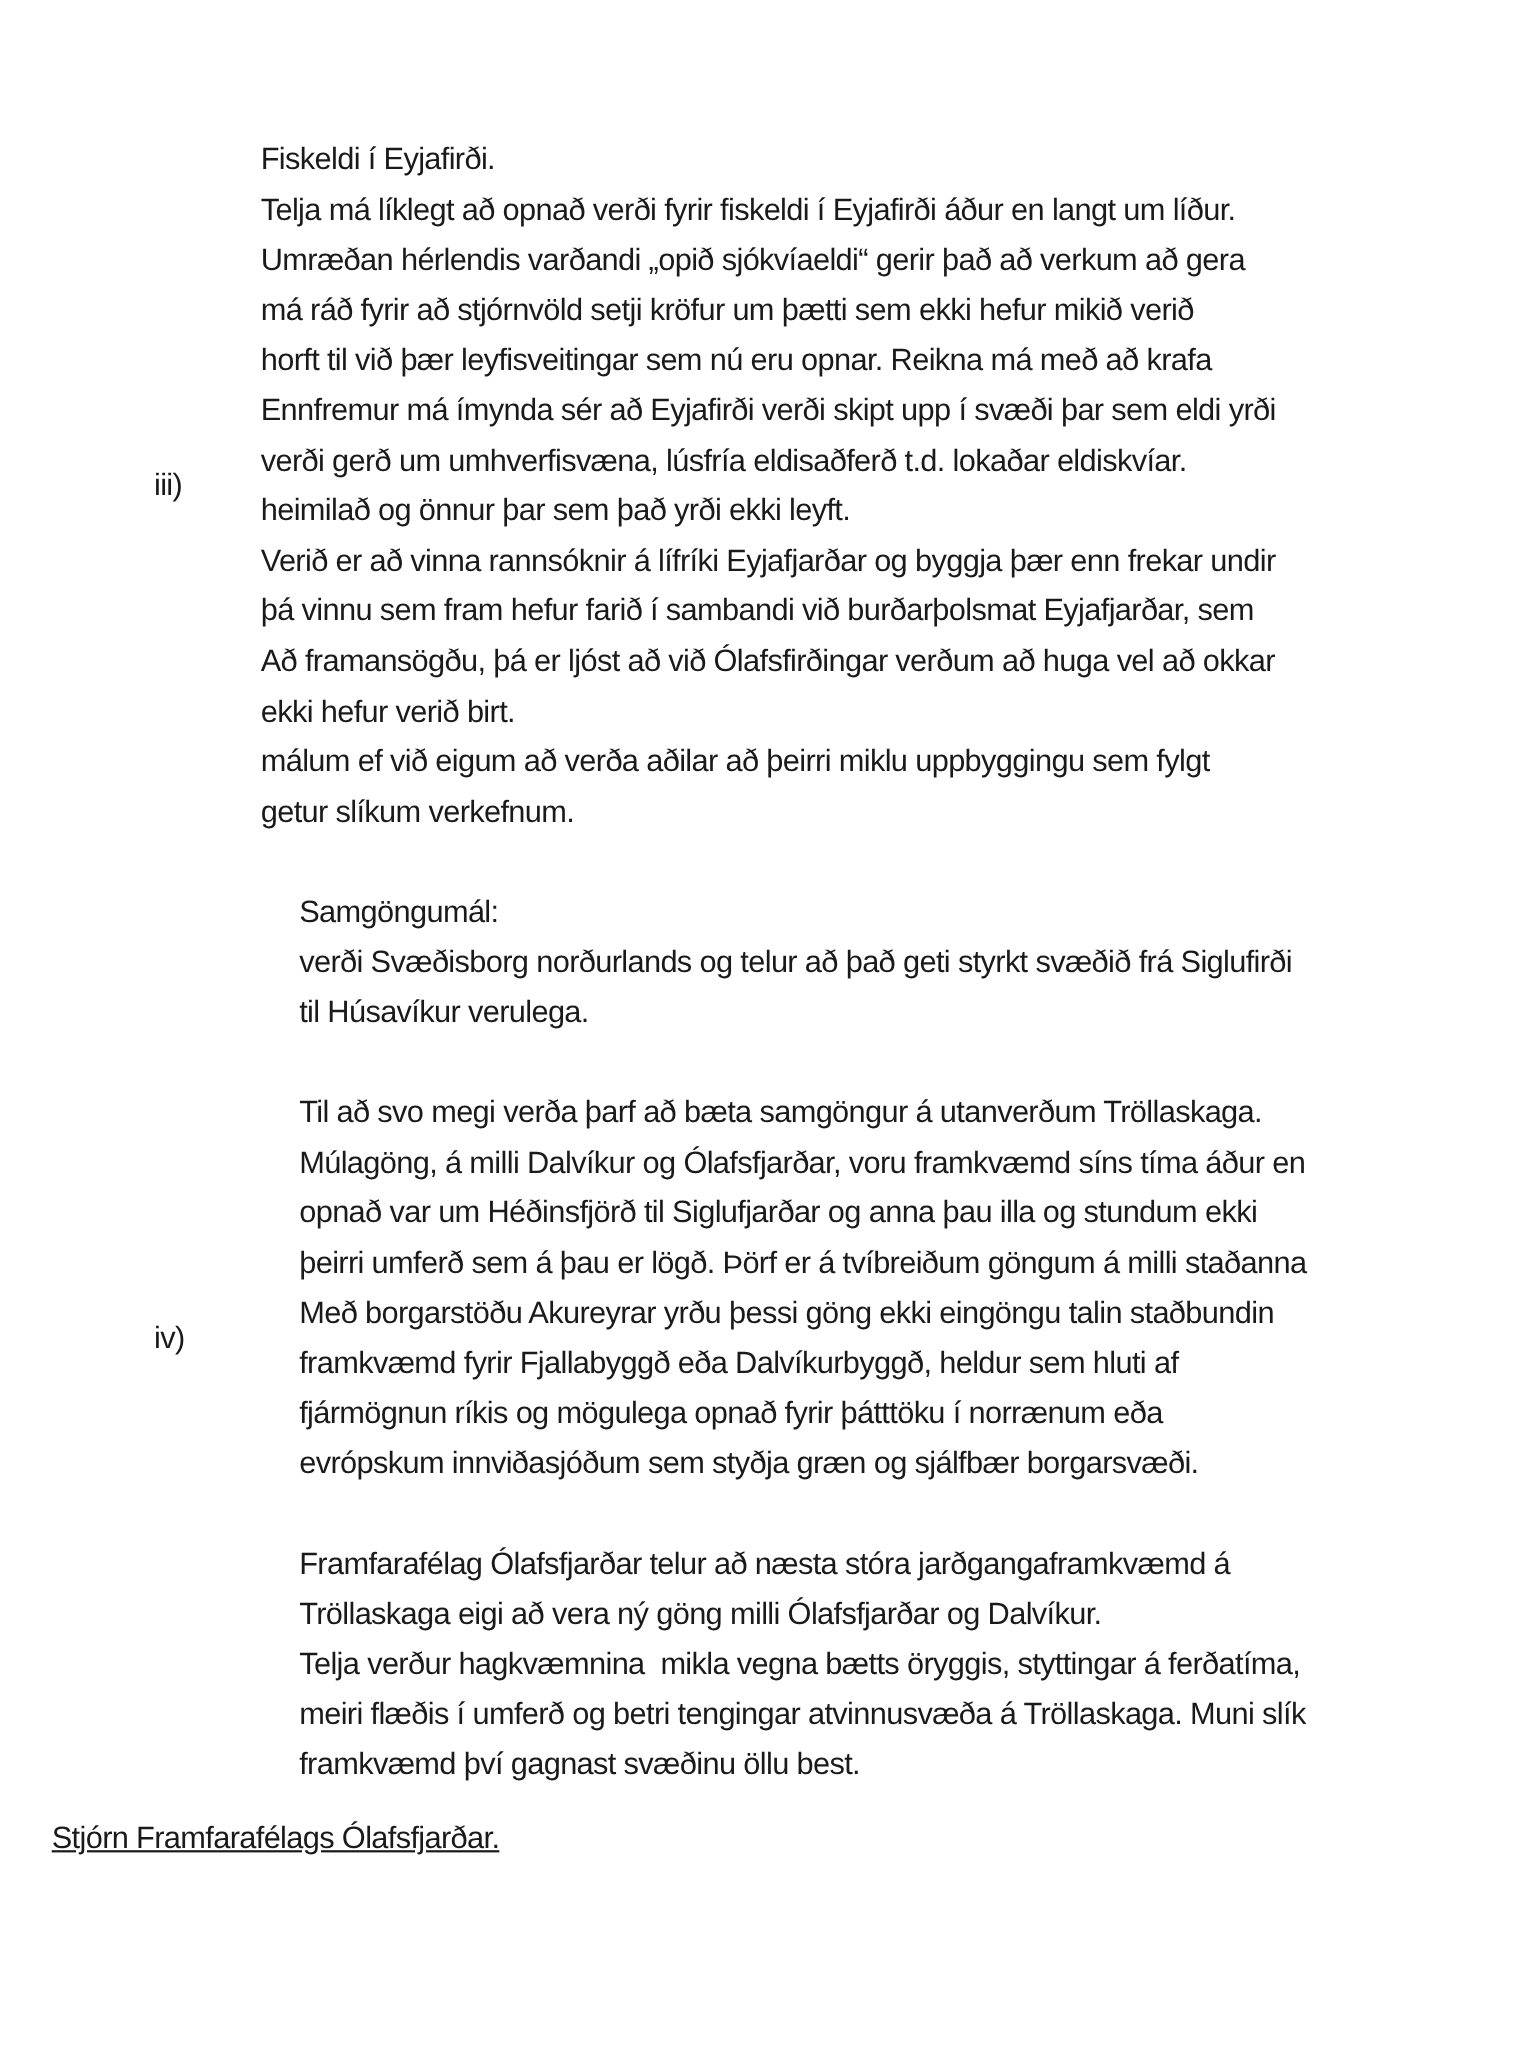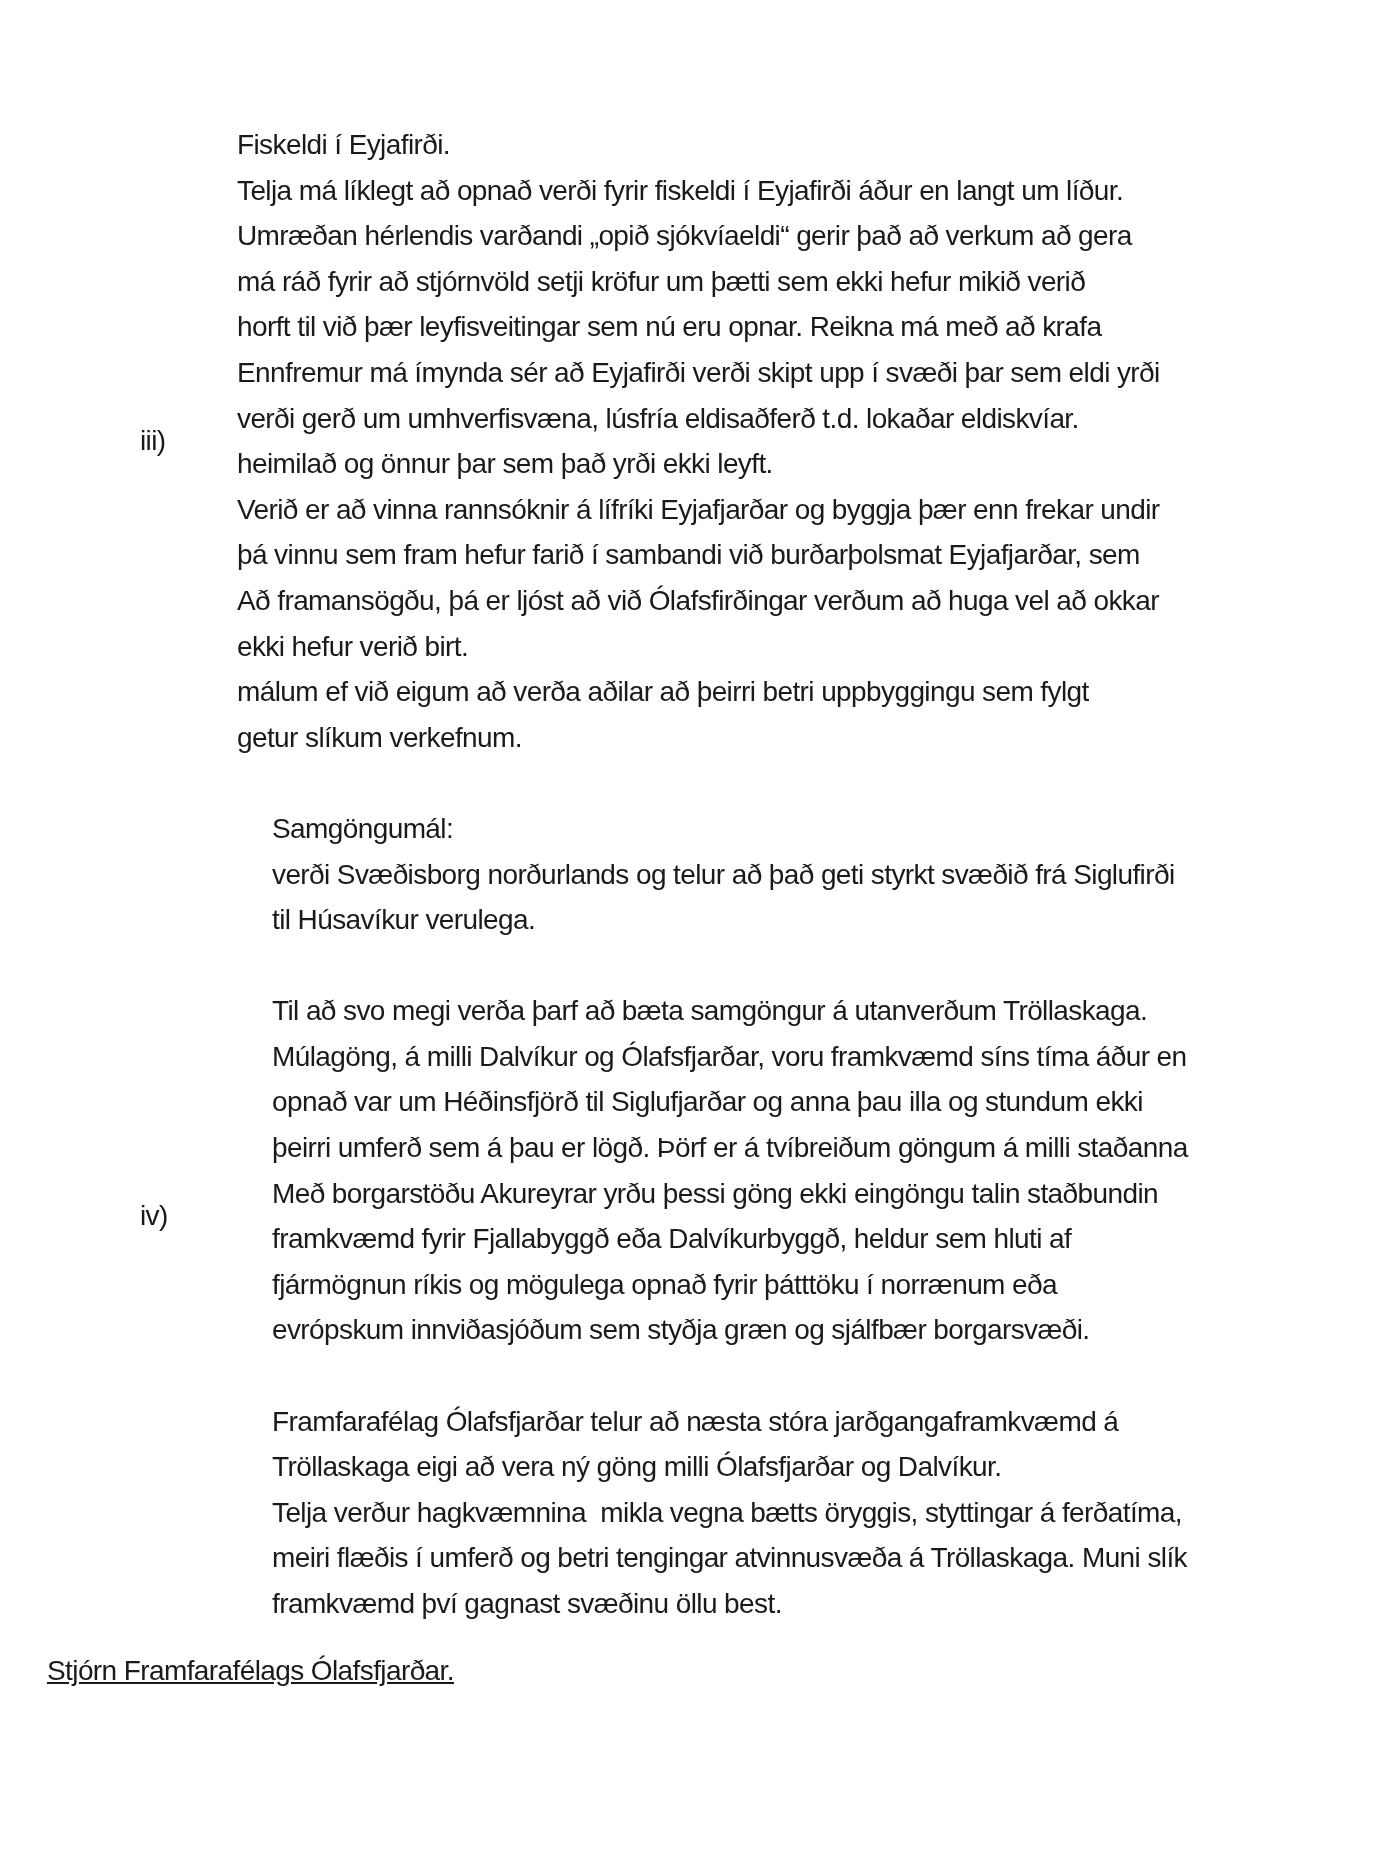--- a/index.html
+++ b/index.html
@@ -70,21 +70,21 @@
             <div class="line">Umræðan hérlendis varðandi „opið sjókvíaeldi“ gerir það að verkum að gera</div>
             <div class="line">má ráð fyrir að stjórnvöld setji kröfur um þætti sem ekki hefur mikið verið</div>
             <div class="line">horft til við þær leyfisveitingar sem nú eru opnar. Reikna má með að krafa</div>
             <div class="line">Ennfremur má ímynda sér að Eyjafirði verði skipt upp í svæði þar sem eldi yrði</div>
             <div class="line">verði gerð um umhverfisvæna, lúsfría eldisaðferð t.d. lokaðar eldiskvíar.</div>
             <div class="line">heimilað og önnur þar sem það yrði ekki leyft.</div>
             <div class="line">Verið er að vinna rannsóknir á lífríki Eyjafjarðar og byggja þær enn frekar undir</div>
             <div class="line">þá vinnu sem fram hefur farið í sambandi við burðarþolsmat Eyjafjarðar, sem</div>
             <div class="line">Að framansögðu, þá er ljóst að við Ólafsfirðingar verðum að huga vel að okkar</div>
             <div class="line">ekki hefur verið birt.</div>
-            <div class="line">málum ef við eigum að verða aðilar að þeirri betri uppbyggingu sem fylgt</div>
+            <div class="line">málum ef við eigum að verða aðilar að þeirri miklu uppbyggingu sem fylgt</div>
             <div class="line">getur slíkum verkefnum.</div>
           </div>
         </div>
         <div class="section">
           <div class="marker">iv)</div>
           <div class="body">
             <div class="line">Samgöngumál:</div>
             <div class="line">verði Svæðisborg norðurlands og telur að það geti styrkt svæðið frá Siglufirði</div>
             <div class="line">til Húsavíkur verulega.</div>
             <div class="line"> </div>

